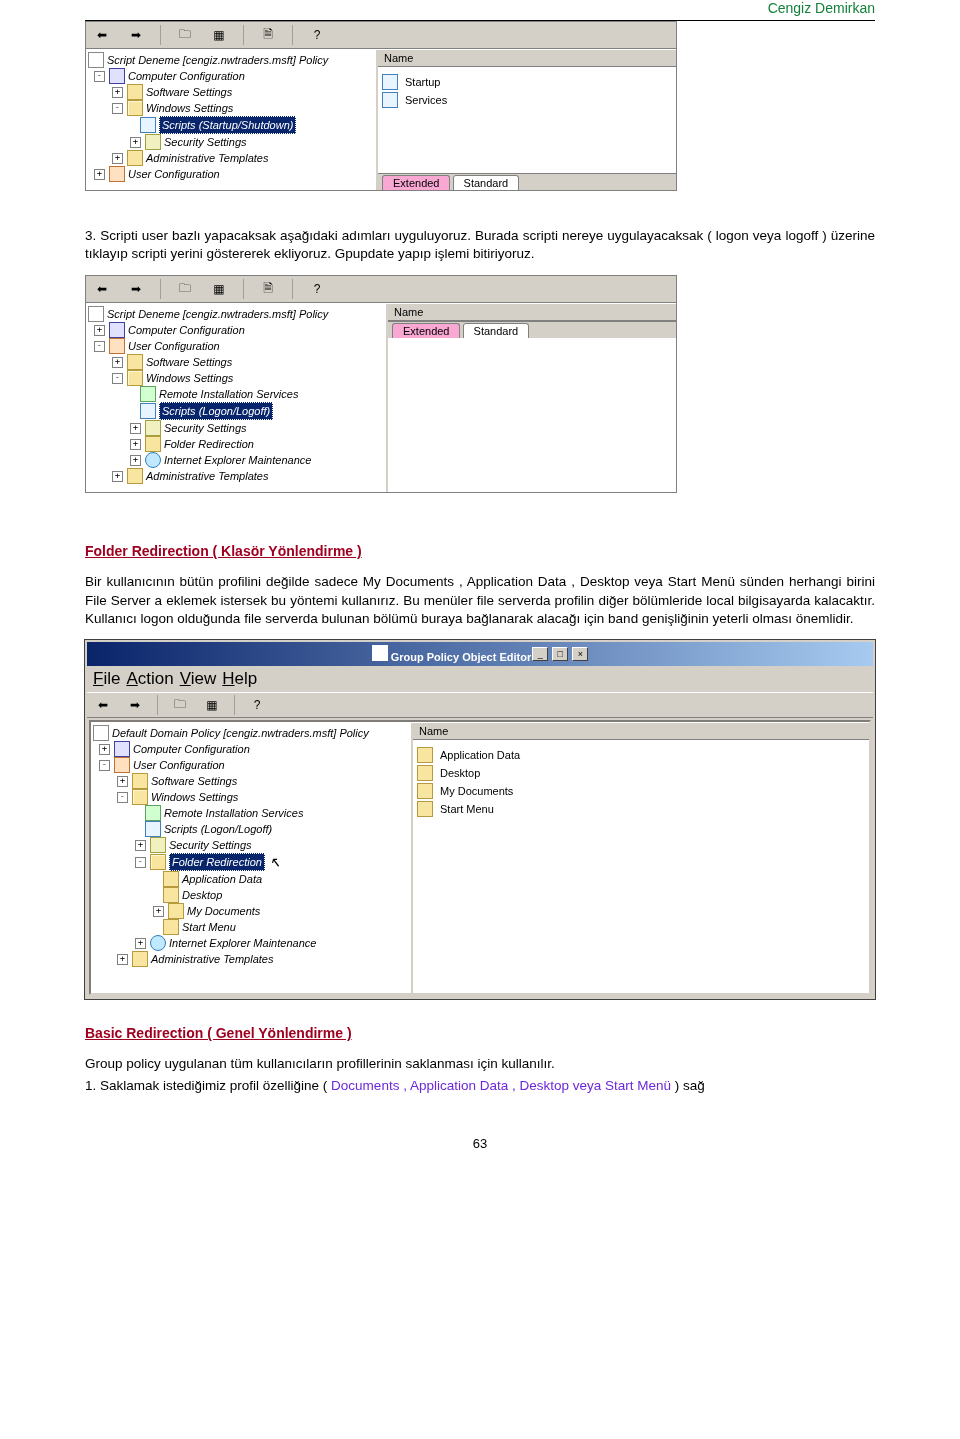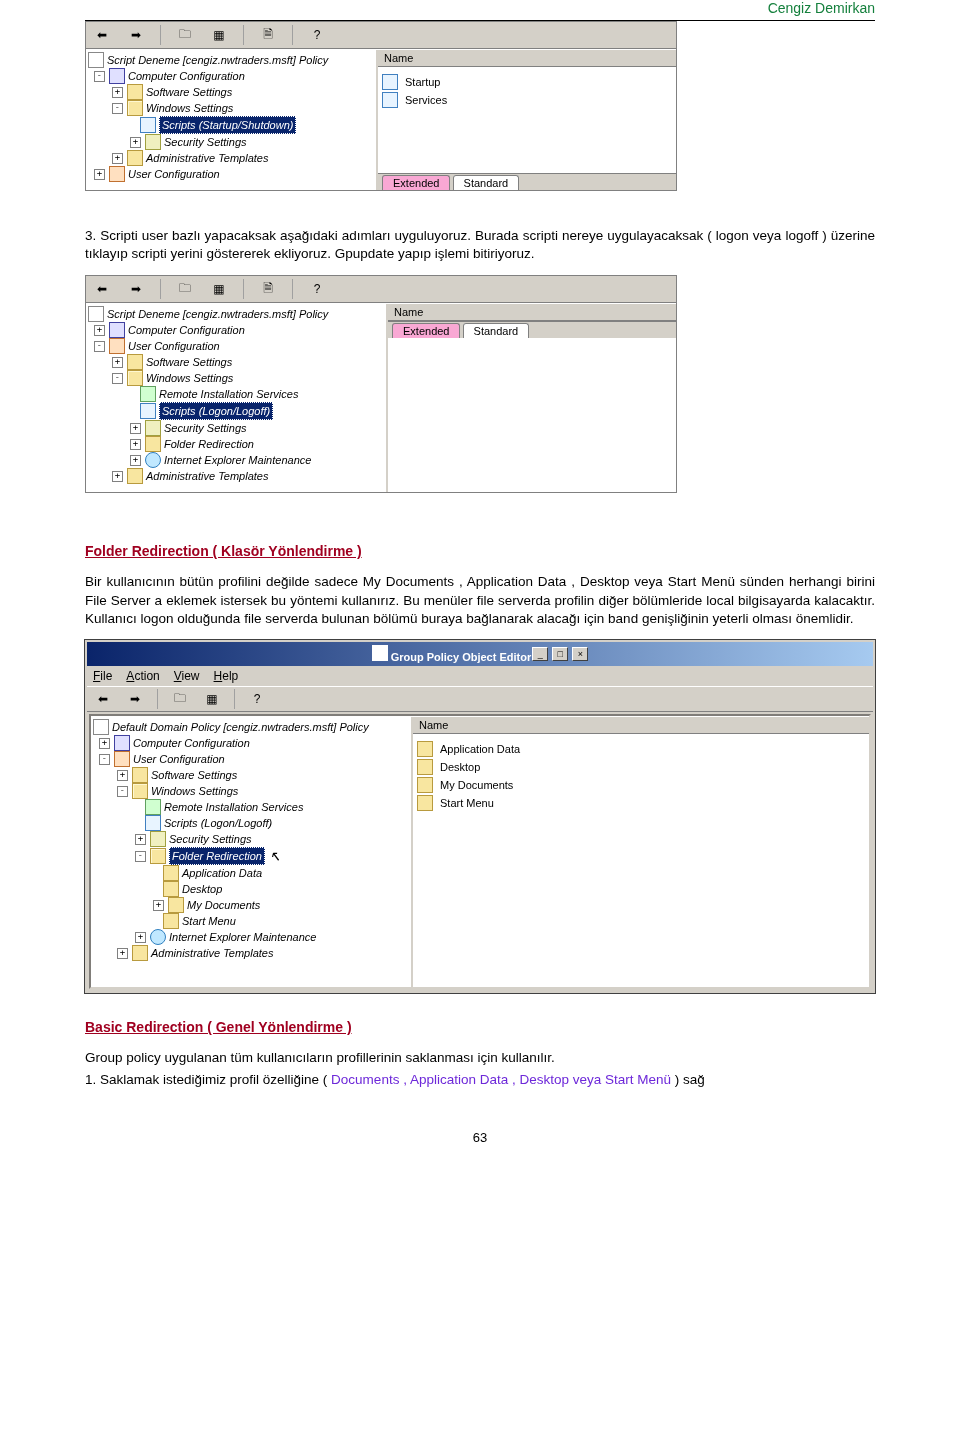--- a/index.html
+++ b/index.html
@@ -168,24 +168,24 @@
     background: #d4d0c8;
     border: 1px solid #fff;
     border-right-color: #404040;
     border-bottom-color: #404040;
     font-size: 9px;
     padding: 0;
     line-height: 10px;
     margin-left: 1px;
   }
   .menubar {
-    font-size: 12px;
+    font-size: 17px;
     padding: 3px 6px;
     display: flex;
-    gap: 14px;
+    gap: 6px;
   }
   .menubar span u { text-decoration: underline; }
   .toolbar2 {
     padding: 2px 6px;
     border-top: 1px solid #fff;
     border-bottom: 1px solid #808080;
     display: flex; gap: 12px; align-items: center;
   }
   .window-shell {
     border: 2px solid #d4d0c8;

